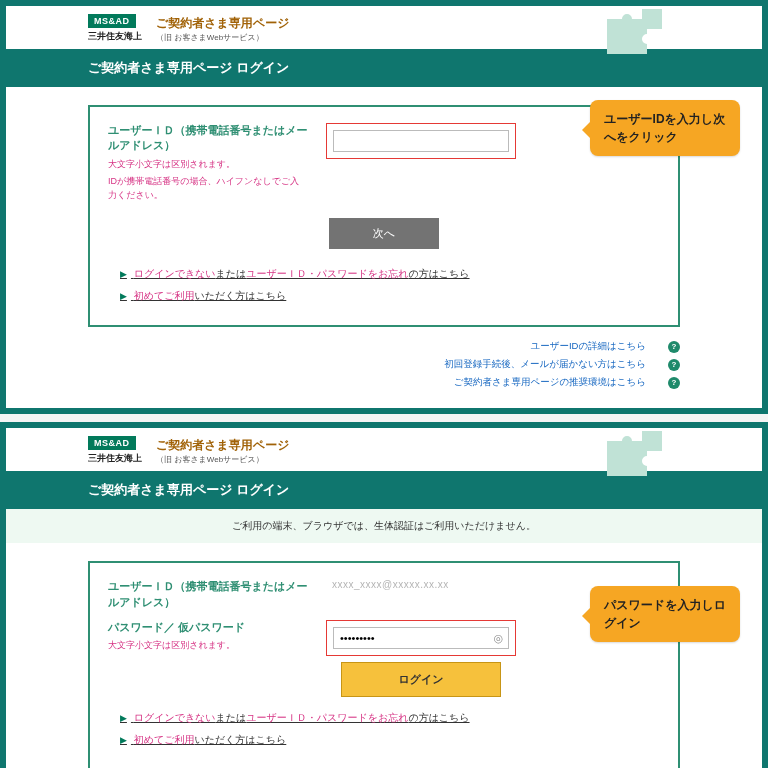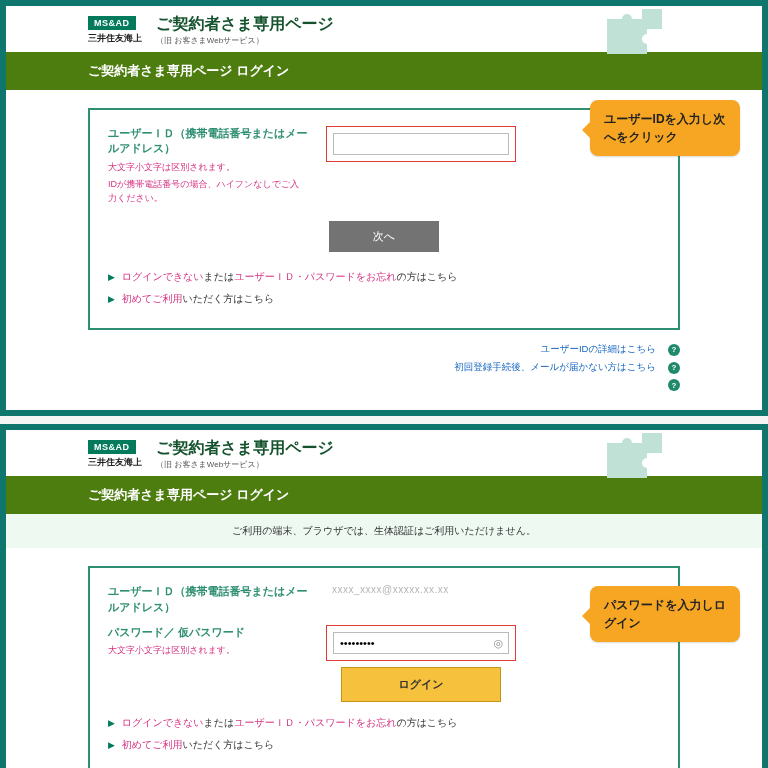--- a/index.html
+++ b/index.html
@@ -3,47 +3,47 @@
   <meta charset="utf-8">
   <style>
     * { margin:0; padding:0; box-sizing:border-box; font-family:"Hiragino Kaku Gothic ProN","Meiryo",sans-serif; }
     body { background:#f5f5f5; width:768px; }
     .shot { background:#fff; border:6px solid #0f766e; margin:0 0 8px 0; position:relative; padding-bottom:14px; }
     .topbar { display:flex; align-items:center; padding:8px 14px 6px 82px; gap:14px; position:relative; }
     .logo-block { display:flex; flex-direction:column; align-items:flex-start; gap:2px; }
     .logo-badge { background:#027a5b; color:#fff; font-size:9px; font-weight:bold; padding:2px 6px; letter-spacing:0.5px; }
     .logo-sub { font-size:9px; font-weight:bold; color:#222; }
     .title-block { display:flex; flex-direction:column; }
-    .title-main { font-size:16px; font-weight:bold; color:#14532d; }
+    .title-main { font-size:12px; font-weight:bold; color:#a16207; }
     .title-sub { font-size:8px; color:#555; }
     .puzzle { position:absolute; right:90px; top:-2px; width:70px; height:50px; }
     .puzzle svg path { fill:#c0e2d6; }
-    .green-bar { background:#4d7c0f; color:#fff; font-size:13px; font-weight:bold; padding:10px 0 10px 82px; }
+    .green-bar { background:#0f766e; color:#fff; font-size:13px; font-weight:bold; padding:10px 0 10px 82px; }
     .msg-strip { background:#eef9f2; font-size:10px; color:#333; padding:10px 82px; margin:0;text-align:center; }
     .frame-wrap { padding:18px 82px 0 82px; }
     .form-frame { border:2px solid #2f8f73; padding:16px 18px 14px 18px; position:relative; }
     .row { display:flex; align-items:flex-start; gap:18px; margin-bottom:6px; }
     .col-left { width:200px; flex:0 0 200px; }
     .col-right { flex:0 0 190px; position:relative; }
     .field-label { color:#2f8f73; font-size:11px; font-weight:bold; line-height:1.4; }
     .hint { color:#d63384; font-size:9px; line-height:1.5; margin-top:4px; }
     .input-outline { border:1px solid #e53935; padding:6px; }
     .text-input { width:100%; height:22px; border:1px solid #bbb; font-size:11px; padding:0 6px; }
     .eye-wrap { position:relative; }
     .eye-icon { position:absolute; right:12px; top:50%; transform:translateY(-50%); font-size:11px; color:#888; }
     .plain-value { font-size:10px; color:#b5b5b5; letter-spacing:0.5px; filter:blur(0.6px); padding-left:6px; }
     .btn-row { display:flex; justify-content:center; margin:16px 0 18px 0; }
     .btn-primary { background:#737373; color:#fff; border:none; font-size:11px; padding:8px 44px; cursor:pointer; }
     .btn-login { background:#f6c13c; color:#333; border:1px solid #c79516; font-size:11px; font-weight:bold; padding:9px 56px; cursor:pointer; }
     .login-btn-wrap { margin:6px 0 14px 218px; width:190px; display:flex; justify-content:center; }
-    .help-line { font-size:10px; color:#333; margin:8px 0; }
+    .help-line { font-size:10px; color:#333; margin:8px 12px;text-decoration:underline; }
     .caret { color:#027a5b; margin-right:4px; font-size:9px; }
     .pink { color:#d63384; }
     .info-links { padding:8px 82px 0 0; text-align:right; }
-    .info-link { font-size:9.5px; color:#1566c0; margin:5px 0; display:flex; justify-content:flex-end; align-items:center; gap:12px; }
+    .info-link { font-size:9.5px; color:#1566c0; margin:5px 0; display:flex; justify-content:flex-end; align-items:center; gap:22px; }
     .q-icon { width:12px; height:12px; border-radius:50%; background:#1f8a6b; color:#fff; font-size:8px; display:inline-flex; align-items:center; justify-content:center; font-weight:bold; }
     .callout { position:absolute; background:#f6a623; border-radius:8px; padding:10px 14px; font-size:12px; font-weight:bold; color:#222; line-height:1.5; box-shadow:0 1px 2px rgba(0,0,0,0.15); }
     .callout::before { content:""; position:absolute; left:-18px; top:20px; border:10px solid transparent; border-right-color:#f6a623; }
     .callout-1 { top:100px; right:28px; width:150px; }
     .callout-2 { top:586px; right:28px; width:150px; }
     .abs-host { position:relative; }
   </style>
 </head>
 <body>
 
@@ -98,20 +98,21 @@
     <div class="info-links">
       <div class="info-link">
           <span>ユーザーIDの詳細はこちら</span>
           <span class="q-icon">?</span>
         </div>
       <div class="info-link">
           <span>初回登録手続後、メールが届かない方はこちら</span>
           <span class="q-icon">?</span>
         </div>
       <div class="info-link">
+          <span>ご契約者さま専用ページの推奨環境はこちら</span>
           <span class="q-icon">?</span>
         </div>
     </div>
   </div>
 
   <div class="shot">
     <div class="topbar">
       <div class="logo-block">
         <span class="logo-badge">MS&amp;AD</span>
         <span class="logo-sub">三井住友海上</span>

